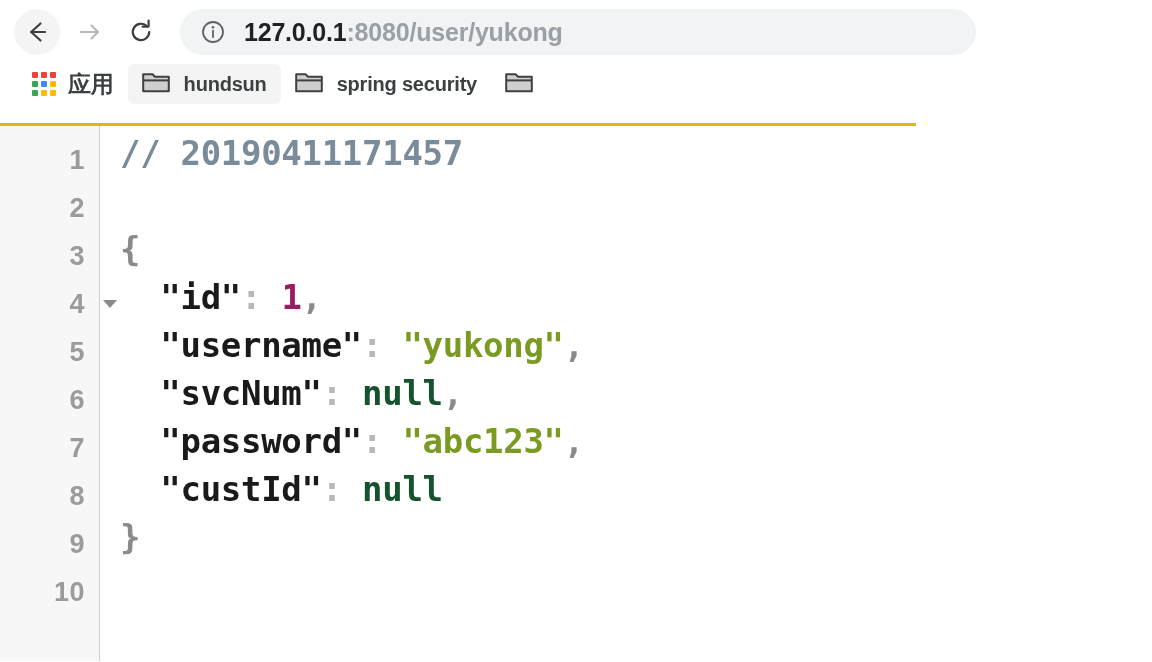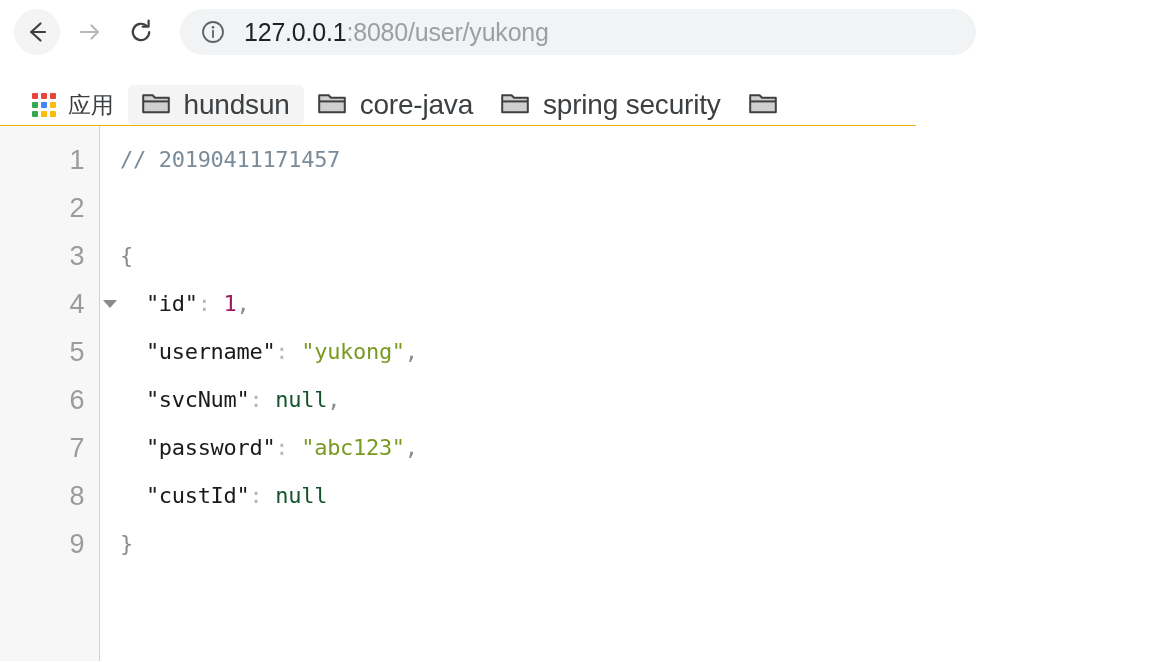--- a/index.html
+++ b/index.html
@@ -12,20 +12,21 @@
     background: #ffffff;
     font-family: "Liberation Sans", sans-serif;
     -webkit-font-smoothing: antialiased;
   }
 
   #browser {
     position: relative;
     width: 916px;
     height: 662px;
     background: #ffffff;
+    font-weight: bold;
   }
 
   
   .toolbar {
     position: relative;
     height: 64px;
     background: #ffffff;
     display: flex;
     align-items: center;
     padding: 0 0 0 14px;
@@ -87,42 +88,42 @@
   }
   .url-host { color: #202124; }
   .url-path { color: #9aa0a6; }
 
   
   .bookmarks {
     position: relative;
     height: 62px;
     background: #ffffff;
     display: flex;
-    align-items: flex-end;
+    align-items: flex-start;
     padding-left: 18px;
     box-sizing: border-box;
     overflow: hidden;
-    border-bottom: 1px solid #eab308;
+    border-bottom: 3px solid #eab308;
   }
 
   .bm {
     display: flex;
     align-items: center;
     height: 40px;
     padding: 0 14px;
     border-radius: 6px;
     flex: 0 0 auto;
     cursor: pointer;
     white-space: nowrap;
   }
   .bm.hovered { background: #f4f4f4; }
 
   .bm-label {
     font-family: "Liberation Sans", sans-serif;
-    font-size: 28px;
+    font-size: 20px;
     color: #3c4043;
     margin-left: 14px;
     letter-spacing: -0.2px;
   }
   .bm-label.cjk { font-size: 23px; margin-left: 12px; }
 
   .apps-grid {
     width: 24px;
     height: 24px;
     display: grid;
@@ -190,23 +191,23 @@
     flex: 1 1 auto;
     padding-top: 10px;
     padding-left: 20px;
     box-sizing: border-box;
     overflow: hidden;
   }
 
   .code-row {
     height: 48px;
     display: flex;
-    align-items: center;
+    align-items: flex-start;
     font-family: "DejaVu Sans Mono", "Liberation Mono", monospace;
-    font-size: 22px;
+    font-size: 34px;
     white-space: pre;
     line-height: 1;
     letter-spacing: -0.3px;
   }
 
   .tok-comment { color: #7a8b9a; }
   .tok-key     { color: #1a1a1a; }
   .tok-colon   { color: #b8b8b8; }
   .tok-string  { color: #7a9a22; }
   .tok-number  { color: #9c1b5e; }
@@ -286,47 +287,38 @@
         <svg width="28" height="24" viewBox="0 0 28 24">
           <path d="M1.2 4.2 h9.4 l2.4 2.6 h13.8 v14.4 h-25.6 z" fill="#cfcfcf" stroke="#404040" stroke-width="2" stroke-linejoin="round"></path>
           <line x1="1.2" y1="10.4" x2="26.8" y2="10.4" stroke="#404040" stroke-width="2"></line>
         </svg>
       </span>
       <span class="bm-label">hundsun</span>
     </div>
 
 
 
+
     <div class="bm">
       <span class="folder-ico">
         <svg width="28" height="24" viewBox="0 0 28 24">
           <path d="M1.2 4.2 h9.4 l2.4 2.6 h13.8 v14.4 h-25.6 z" fill="#cfcfcf" stroke="#404040" stroke-width="2" stroke-linejoin="round"></path>
           <line x1="1.2" y1="10.4" x2="26.8" y2="10.4" stroke="#404040" stroke-width="2"></line>
         </svg>
       </span>
-      <span class="bm-label">core-java</span>
+      <span class="bm-label">spring security</span>
     </div>
 
     <div class="bm">
       <span class="folder-ico">
         <svg width="28" height="24" viewBox="0 0 28 24">
           <path d="M1.2 4.2 h9.4 l2.4 2.6 h13.8 v14.4 h-25.6 z" fill="#cfcfcf" stroke="#404040" stroke-width="2" stroke-linejoin="round"></path>
           <line x1="1.2" y1="10.4" x2="26.8" y2="10.4" stroke="#404040" stroke-width="2"></line>
         </svg>
       </span>
-      <span class="bm-label">spring security</span>
-    </div>
-
-    <div class="bm">
-      <span class="folder-ico">
-        <svg width="28" height="24" viewBox="0 0 28 24">
-          <path d="M1.2 4.2 h9.4 l2.4 2.6 h13.8 v14.4 h-25.6 z" fill="#cfcfcf" stroke="#404040" stroke-width="2" stroke-linejoin="round"></path>
-          <line x1="1.2" y1="10.4" x2="26.8" y2="10.4" stroke="#404040" stroke-width="2"></line>
-        </svg>
-      </span>
       <span class="bm-label"></span>
     </div>
 
   </div>
 
   <div class="viewer">
     <div class="gutter" id="gutter">
         <div class="gutter-row">
           <span class="ln">1</span>
         </div>
@@ -347,20 +339,23 @@
           <span class="ln">6</span>
         </div>
         <div class="gutter-row">
           <span class="ln">7</span>
         </div>
         <div class="gutter-row">
           <span class="ln">8</span>
         </div>
         <div class="gutter-row">
           <span class="ln">9</span>
+        </div>
+        <div class="gutter-row">
+          <span class="ln">10</span>
         </div>
       </div>
     <div class="code" id="code">
         <div class="code-row"><span class="tok-comment">// 20190411171457</span></div>
         <div class="code-row"></div>
         <div class="code-row"><span class="tok-brace">{</span></div>
         <div class="code-row"><span class="indent">  </span><span class="tok-key">"id"</span><span class="tok-colon">:</span><span class="indent"> </span><span class="tok-number">1</span><span class="tok-punct">,</span></div>
         <div class="code-row"><span class="indent">  </span><span class="tok-key">"username"</span><span class="tok-colon">:</span><span class="indent"> </span><span class="tok-string">"yukong"</span><span class="tok-punct">,</span></div>
         <div class="code-row"><span class="indent">  </span><span class="tok-key">"svcNum"</span><span class="tok-colon">:</span><span class="indent"> </span><span class="tok-null">null</span><span class="tok-punct">,</span></div>
         <div class="code-row"><span class="indent">  </span><span class="tok-key">"password"</span><span class="tok-colon">:</span><span class="indent"> </span><span class="tok-string">"abc123"</span><span class="tok-punct">,</span></div>

